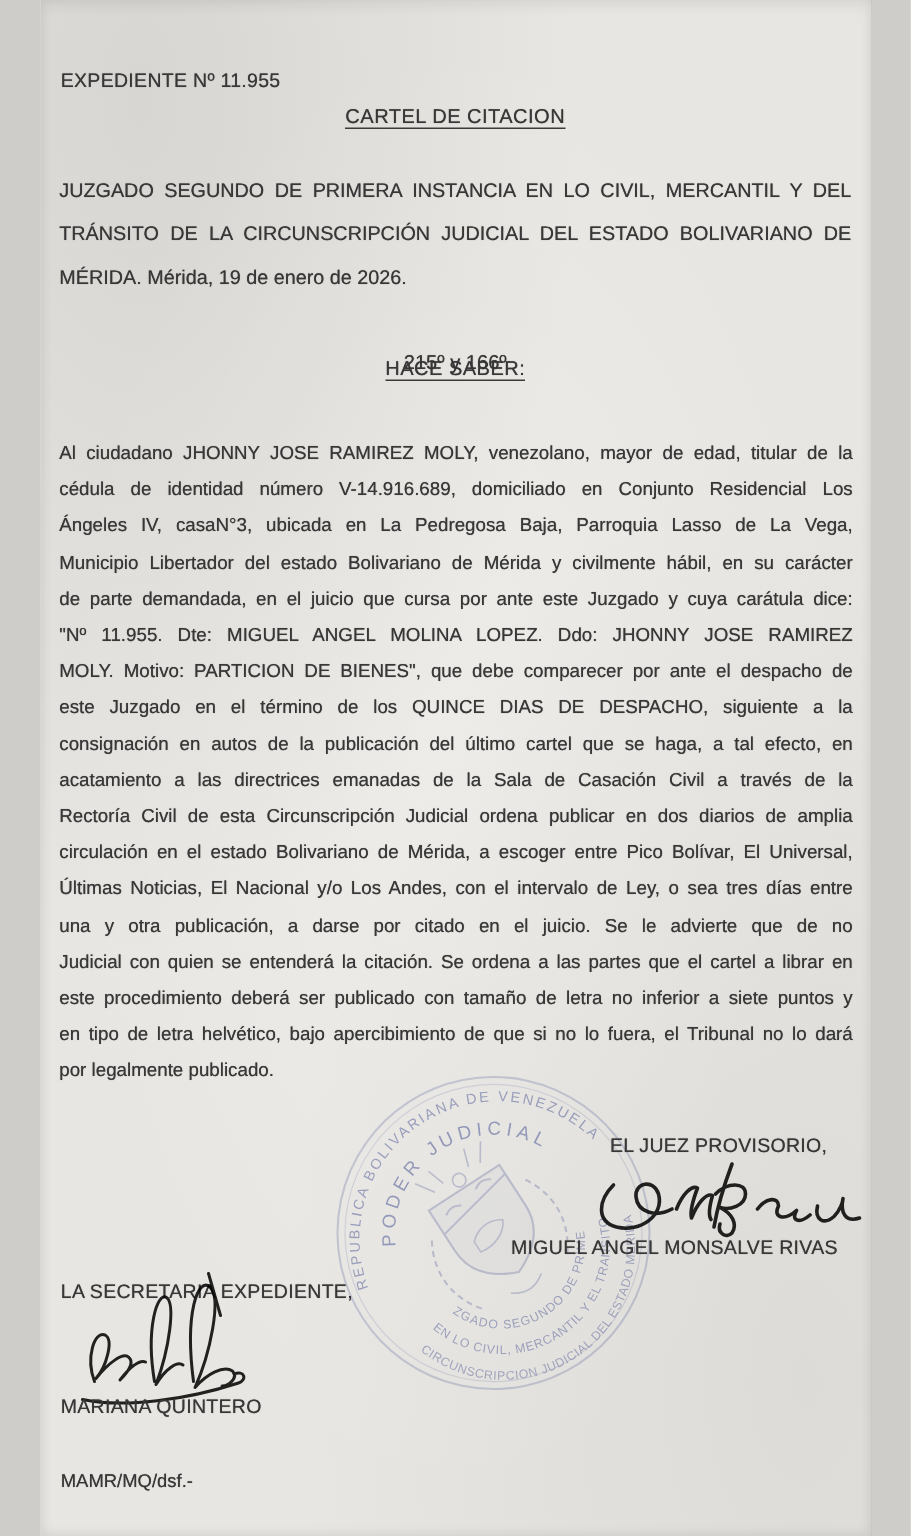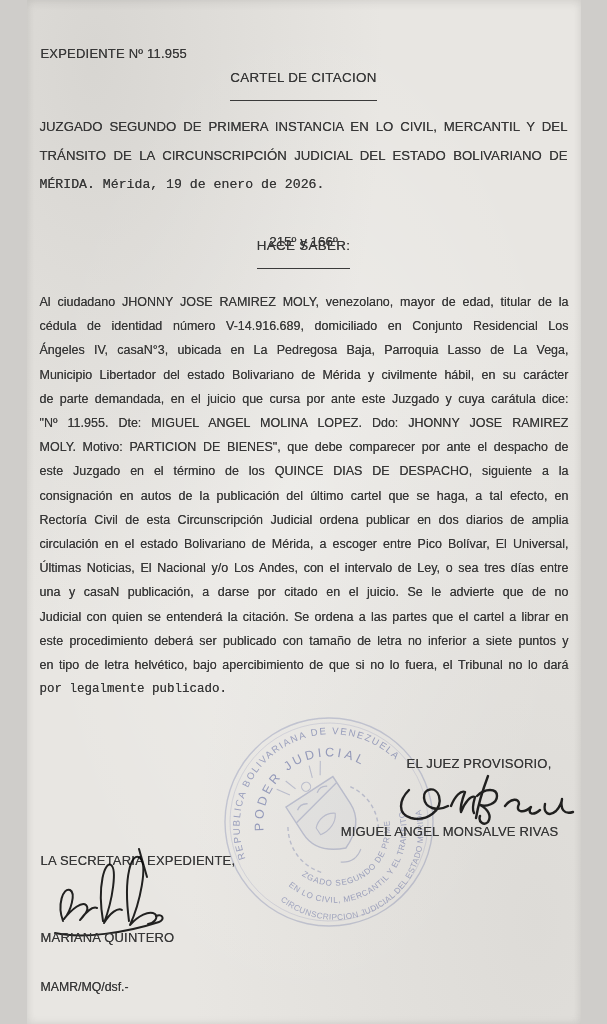--- a/index.html
+++ b/index.html
@@ -16,27 +16,27 @@
     box-shadow: inset 0 3px 10px rgba(0,0,0,.07), inset 0 -2px 8px rgba(0,0,0,.05);
     font-family:"Liberation Sans", sans-serif;
     color:#373737;
     -webkit-font-smoothing:antialiased;
   }
   .page *{box-sizing:border-box;}
   .txt{ text-shadow:0 0 .5px rgba(50,50,50,.8); }
   .expediente{position:absolute;left:14px;top:46px;font-size:13px;letter-spacing:.2px;}
   .center-line{position:absolute;left:0;right:0;text-align:center;font-size:13.4px;}
   .title-line{top:70px;}
-  .underlined{border-bottom:1.3px solid #3a3a3a;padding-bottom:15px;letter-spacing:.3px;}
+  .underlined{border-bottom:1.3px solid #3a3a3a;padding-bottom:0;letter-spacing:.3px;}
   .court-para{position:absolute;left:13px;right:13px;top:112px;font-size:13.2px;line-height:29px;}
   .anniv{top:197px;margin-top:37px;}
   .hs-line{top:238px;}
   .body-para{position:absolute;left:13px;right:12px;top:290px;font-size:12.5px;line-height:24.2px;}
   .line{text-align:justify;text-align-last:justify;-moz-text-align-last:justify;white-space:normal;}
-  .line.final{text-align-last:left;font-family:Liberation Mono, monospace;-moz-text-align-last:left;}
+  .line.final{text-align-last:left;-moz-text-align-last:left;}
   .judge-label{position:absolute;right:29px;top:756px;font-size:13px;letter-spacing:.2px;}
   .judge-name{position:absolute;right:22px;top:824px;font-size:13px;letter-spacing:.2px;}
   .sec-label{position:absolute;left:14px;top:853px;font-size:13px;letter-spacing:.2px;}
   .sec-name{position:absolute;left:14px;top:930px;font-size:13px;letter-spacing:.2px;}
   .initials{position:absolute;left:14px;top:980px;font-size:12.3px;}
   .sig{position:absolute;mix-blend-mode:multiply;}
   .sig path{fill:none;stroke:#242424;stroke-linecap:round;stroke-linejoin:round;}
   .judge-sig{left:366px;top:768px;width:238px;height:62px;}
   .sec-sig{left:16px;top:843px;width:150px;height:100px;}
   .stamp{
@@ -74,24 +74,25 @@
   <div class="body-para">
     <div class="line txt">Al ciudadano JHONNY JOSE RAMIREZ MOLY, venezolano, mayor de edad, titular de la</div>
     <div class="line txt">cédula de identidad número V-14.916.689, domiciliado en Conjunto Residencial Los</div>
     <div class="line txt">Ángeles IV, casaN°3, ubicada en La Pedregosa Baja, Parroquia Lasso de La Vega,</div>
     <div class="line txt">Municipio Libertador del estado Bolivariano de Mérida y civilmente hábil, en su carácter</div>
     <div class="line txt">de parte demandada, en el juicio que cursa por ante este Juzgado y cuya carátula dice:</div>
     <div class="line txt">"Nº 11.955. Dte: MIGUEL ANGEL MOLINA LOPEZ. Ddo: JHONNY JOSE RAMIREZ</div>
     <div class="line txt">MOLY. Motivo: PARTICION DE BIENES", que debe comparecer por ante el despacho de</div>
     <div class="line txt">este Juzgado en el término de los QUINCE DIAS DE DESPACHO, siguiente a la</div>
     <div class="line txt">consignación en autos de la publicación del último cartel que se haga, a tal efecto, en</div>
+    <div class="line txt">acatamiento a las directrices emanadas de la Sala de Casación Civil a través de la</div>
     <div class="line txt">Rectoría Civil de esta Circunscripción Judicial ordena publicar en dos diarios de amplia</div>
     <div class="line txt">circulación en el estado Bolivariano de Mérida, a escoger entre Pico Bolívar, El Universal,</div>
     <div class="line txt">Últimas Noticias, El Nacional y/o Los Andes, con el intervalo de Ley, o sea tres días entre</div>
-    <div class="line txt">una y casaN publicación, a darse por citado en el juicio. Se le advierte que de no</div>
+    <div class="line txt">una y otra publicación, a darse por citado en el juicio. Se le advierte que de no</div>
     <div class="line txt">Judicial con quien se entenderá la citación. Se ordena a las partes que el cartel a librar en</div>
     <div class="line txt">este procedimiento deberá ser publicado con tamaño de letra no inferior a siete puntos y</div>
     <div class="line txt">en tipo de letra helvético, bajo apercibimiento de que si no lo fuera, el Tribunal no lo dará</div>
     <div class="line final txt">por legalmente publicado.</div>
   </div>
 
   <svg class="stamp" viewBox="0 0 260 260" xmlns="http://www.w3.org/2000/svg" aria-hidden="true">
     <defs>
       <path id="arcTopOuter" d="M 40,154 A 92,92 0 1 1 220,154"></path>
       <path id="arcTopInner" d="M 70,158 A 66,66 0 1 1 190,158"></path>

